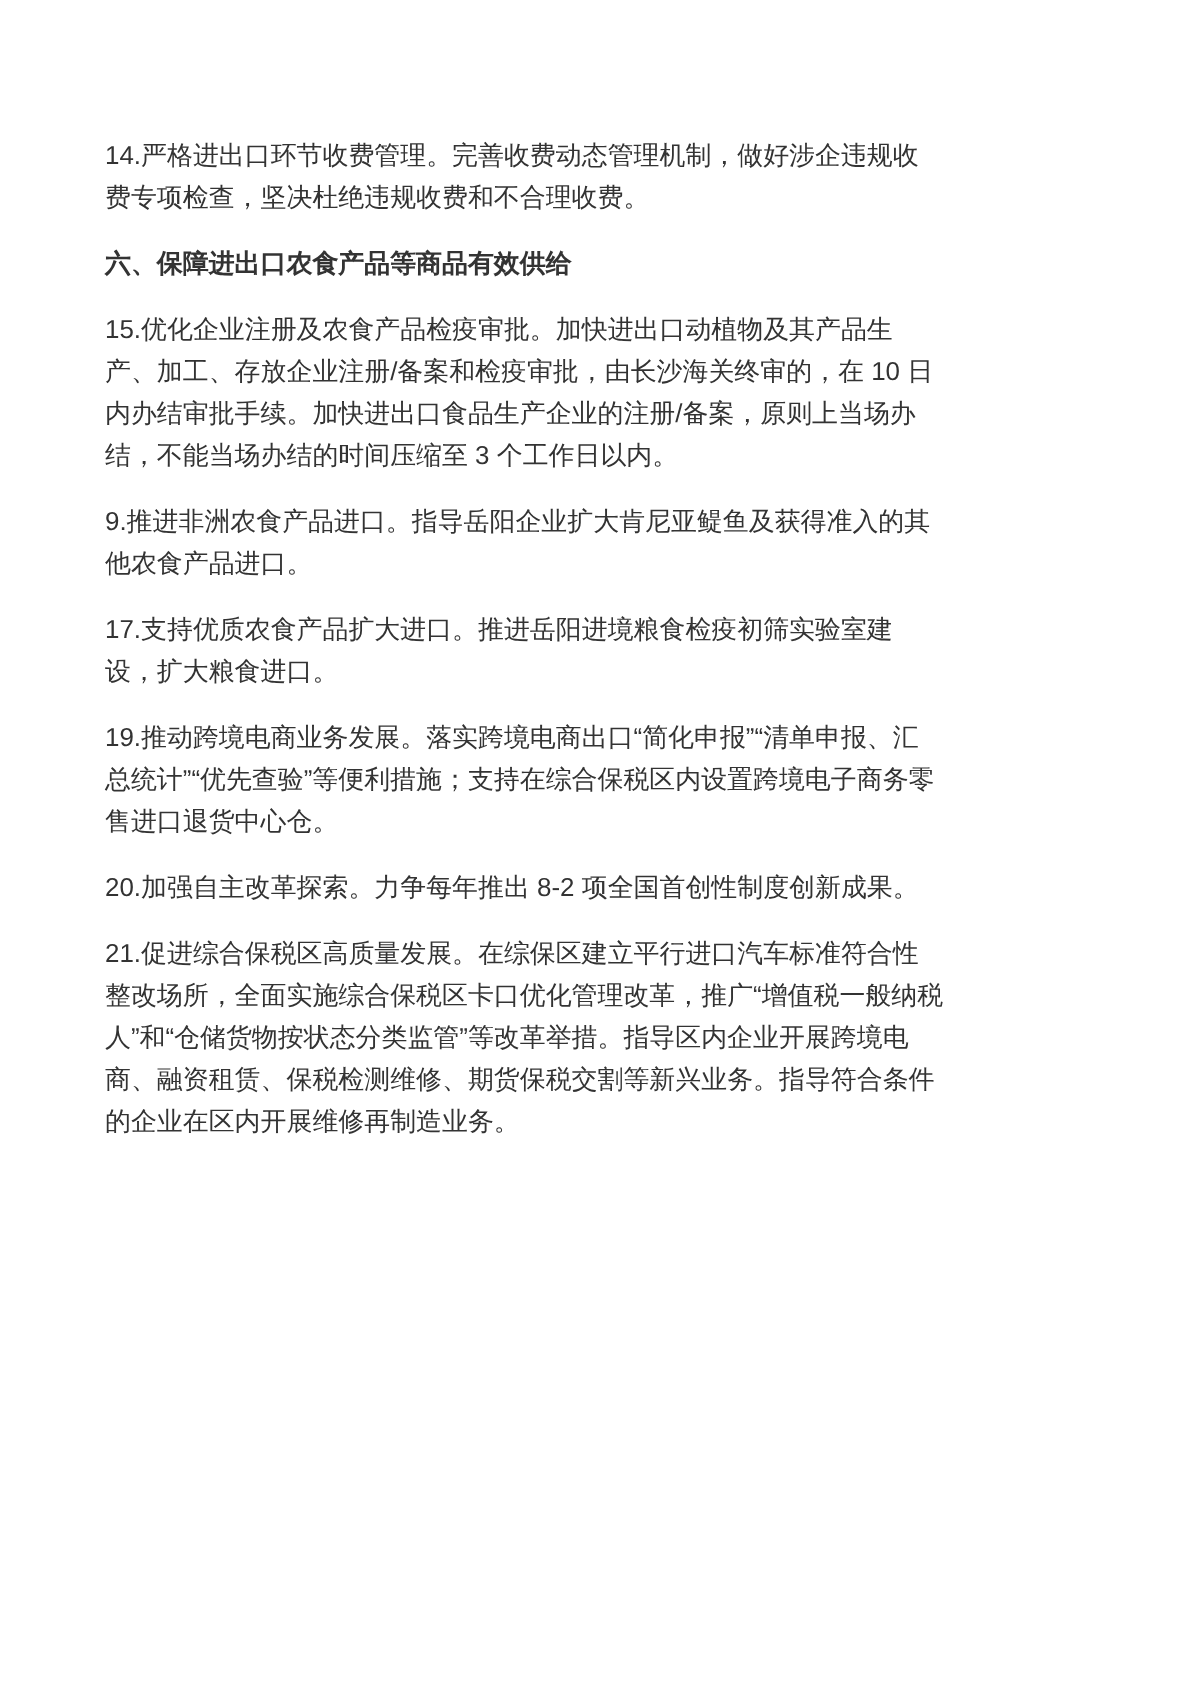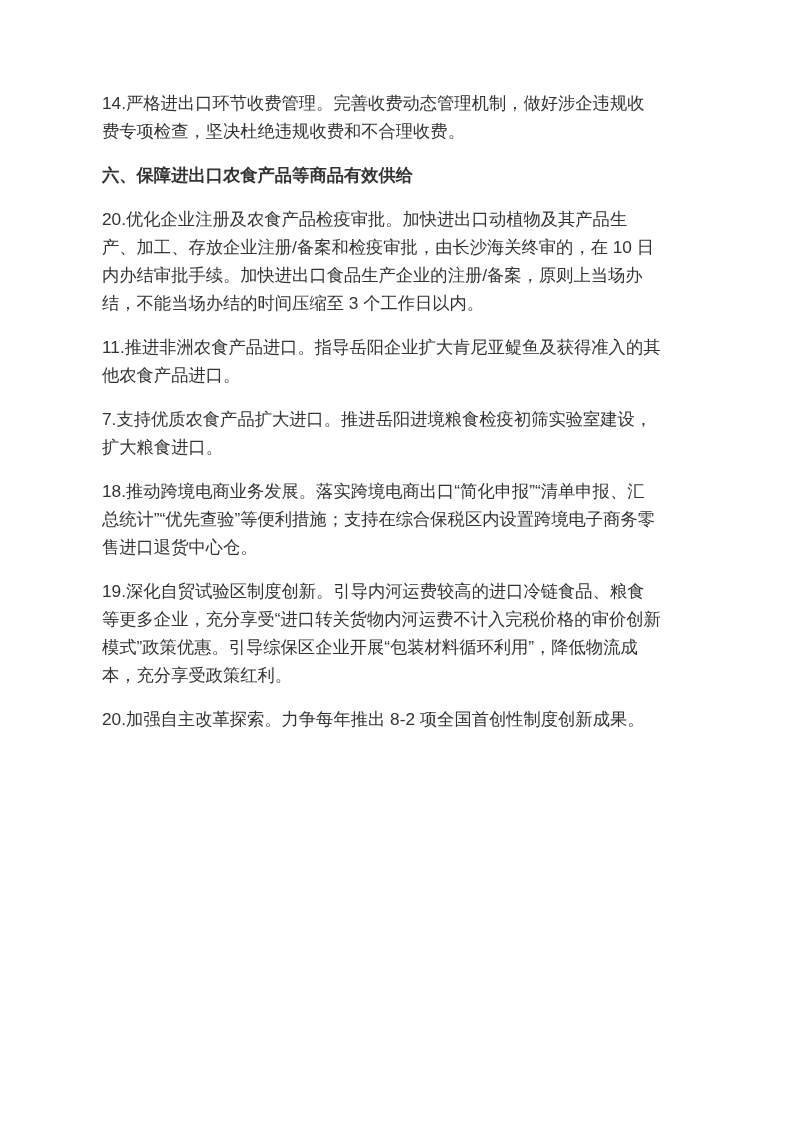--- a/index.html
+++ b/index.html
@@ -11,21 +11,21 @@
     height: 1122px;
     background: #ffffff;
     font-family: "Liberation Sans", "DejaVu Sans", sans-serif;
     color: #333333;
     overflow: hidden;
   }
   .doc-page {
     box-sizing: border-box;
     width: 793px;
     height: 1122px;
-    padding: 89px 117px 60px 102px;
+    padding: 89px 117px 60px 70px;
     background: #ffffff;
   }
   .doc-body {
     width: 559px;
   }
   .doc-body p {
     margin: 0 0 16px 0;
     font-size: 17.3px;
     line-height: 28px;
     text-align: left;
@@ -35,20 +35,20 @@
     font-weight: bold; 
   }
 </style>
 </head>
 <body>
 
 <div class="doc-page">
   <div class="doc-body">
       <p class="para">14.严格进出口环节收费管理。完善收费动态管理机制，做好涉企违规收费专项检查，坚决杜绝违规收费和不合理收费。</p>
       <p class="heading">六、保障进出口农食产品等商品有效供给</p>
-      <p class="para">20.优化企业注册及农食产品检疫审批。加快进出口动植物及其产品生产、加工、存放企业注册/备案和检疫审批，由长沙海关终审的，在 10 日内办结审批手续。加快进出口食品生产企业的注册/备案，原则上当场办结，不能当场办结的时间压缩至 3 个工作日以内。</p>
-      <p class="para">11.推进非洲农食产品进口。指导岳阳企业扩大肯尼亚鳀鱼及获得准入的其他农食产品进口。</p>
-      <p class="para">7.支持优质农食产品扩大进口。推进岳阳进境粮食检疫初筛实验室建设，扩大粮食进口。</p>
-      <p class="para">18.推动跨境电商业务发展。落实跨境电商出口“简化申报”“清单申报、汇总统计”“优先查验”等便利措施；支持在综合保税区内设置跨境电子商务零售进口退货中心仓。</p>
-      <p class="para">19.深化自贸试验区制度创新。引导内河运费较高的进口冷链食品、粮食等更多企业，充分享受“进口转关货物内河运费不计入完税价格的审价创新模式”政策优惠。引导综保区企业开展“包装材料循环利用”，降低物流成本，充分享受政策红利。</p>
+      <p class="para">15.优化企业注册及农食产品检疫审批。加快进出口动植物及其产品生产、加工、存放企业注册/备案和检疫审批，由长沙海关终审的，在 10 日内办结审批手续。加快进出口食品生产企业的注册/备案，原则上当场办结，不能当场办结的时间压缩至 3 个工作日以内。</p>
+      <p class="para">9.推进非洲农食产品进口。指导岳阳企业扩大肯尼亚鳀鱼及获得准入的其他农食产品进口。</p>
+      <p class="para">17.支持优质农食产品扩大进口。推进岳阳进境粮食检疫初筛实验室建设，扩大粮食进口。</p>
+      <p class="para">19.推动跨境电商业务发展。落实跨境电商出口“简化申报”“清单申报、汇总统计”“优先查验”等便利措施；支持在综合保税区内设置跨境电子商务零售进口退货中心仓。</p>
       <p class="para">20.加强自主改革探索。力争每年推出 8-2 项全国首创性制度创新成果。</p>
+      <p class="para">21.促进综合保税区高质量发展。在综保区建立平行进口汽车标准符合性整改场所，全面实施综合保税区卡口优化管理改革，推广“增值税一般纳税人”和“仓储货物按状态分类监管”等改革举措。指导区内企业开展跨境电商、融资租赁、保税检测维修、期货保税交割等新兴业务。指导符合条件的企业在区内开展维修再制造业务。</p>
     </div>
 </div>
 
 </body></html>

